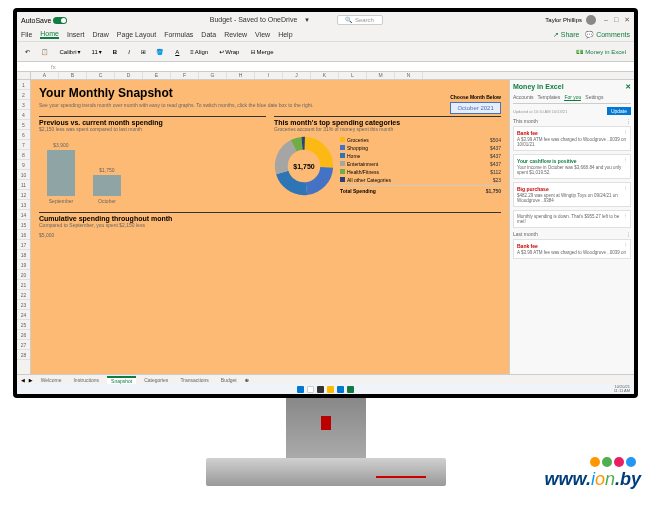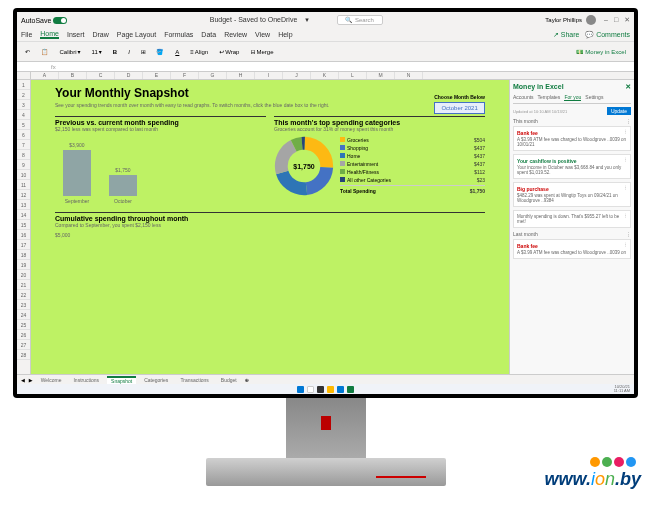--- a/index.html
+++ b/index.html
@@ -24,21 +24,21 @@
 .rbtn.green{color:#107c41}
 .ribbon .spacer{flex:1}
 .formula-bar{height:10px;background:#fff;border-bottom:1px solid #ccc;display:flex;align-items:center;font-size:6px}
 .namebox{width:30px;border-right:1px solid #ccc;padding:0 2px}
 .colheaders{height:8px;background:#f3f2f1;display:flex;border-bottom:1px solid #ccc;font-size:5px}
 .corner{width:14px;border-right:1px solid #ccc}
 .ch{flex:1;text-align:center;border-right:1px solid #e0e0e0;color:#666;max-width:28px}
 .workarea{display:flex;height:calc(100% - 78px)}
 .rownums{width:14px;background:#f3f2f1;border-right:1px solid #ccc;font-size:5px;color:#666}
 .rn{height:10px;text-align:center;border-bottom:1px solid #e0e0e0;line-height:10px}
-.sheet{flex:1;padding:6px 24px;background:#bef264;overflow:hidden}
+.sheet{flex:1;padding:6px 8px;background:#fdba74;overflow:hidden}
 .sidepane{width:125px;background:#f8f8f8;border-left:1px solid #ccc;padding:3px;font-size:6px}
 .snapshot-title{font-size:12px;font-weight:600;margin-bottom:2px}
 .snapshot-sub{font-size:5px;color:#666;margin-bottom:6px}
 .month-selector{float:right;text-align:center;margin-top:-20px}
 .month-label{font-size:5px;font-weight:600}
 .month-box{border:1px solid #4472c4;background:#e7eefb;padding:2px 6px;font-size:6px;margin-top:2px;color:#4472c4}
 .row-cards{display:flex;gap:8px;margin-top:8px;clear:both}
 .card{flex:1}
 .card-title{font-size:7px;font-weight:600;border-top:1px solid #333;padding-top:2px}
 .card-sub{font-size:5px;color:#666;margin-bottom:4px}

